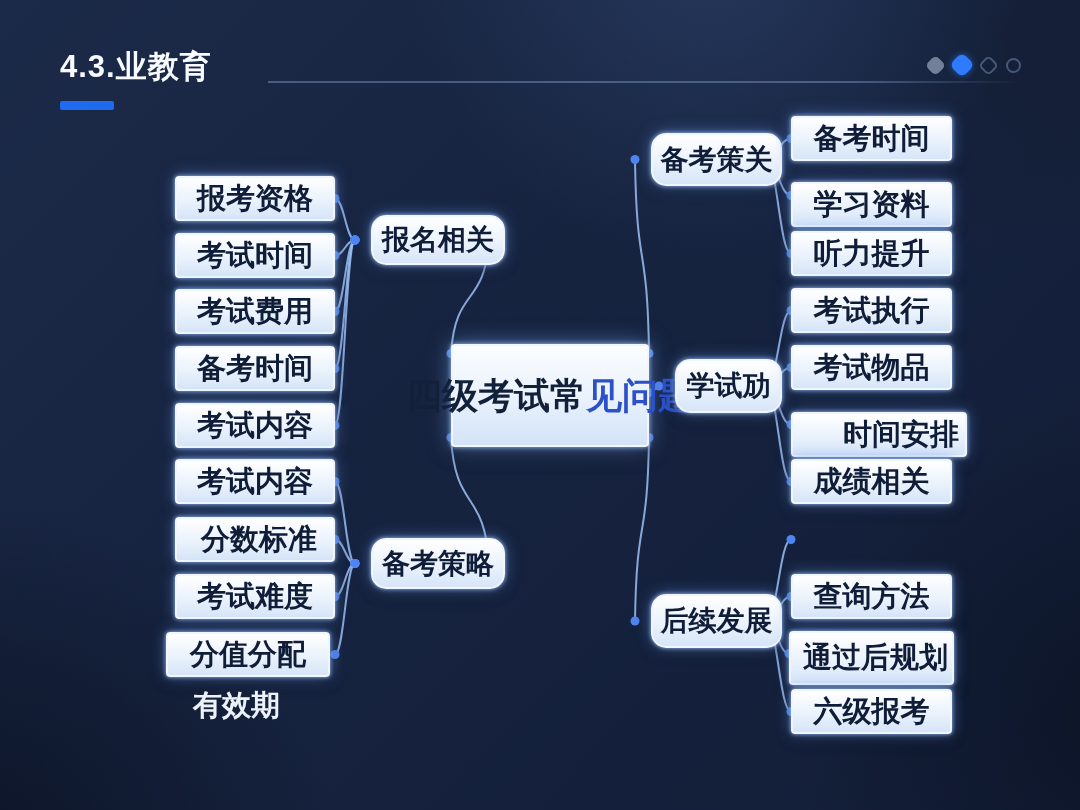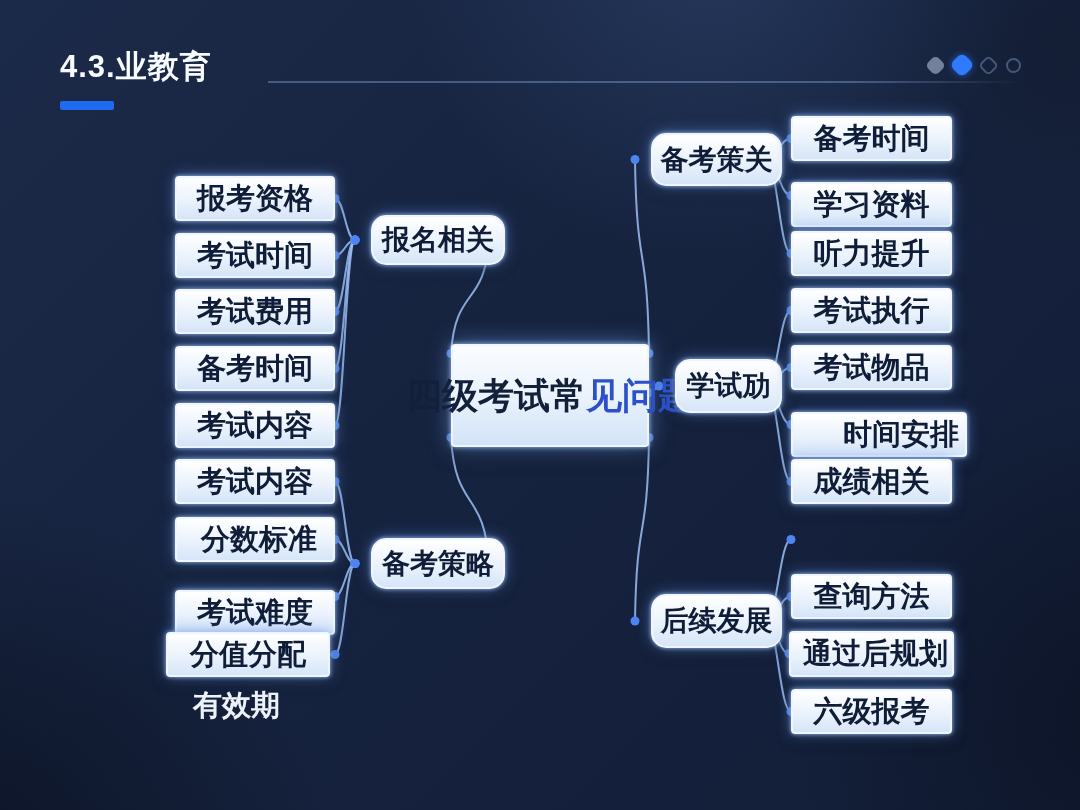--- a/index.html
+++ b/index.html
@@ -156,28 +156,28 @@
       <div class="node branch" style="left: 635px; top: 133px; width: 131px; height: 53px;">备考策关</div>
       <div class="node branch" style="left: 659px; top: 359px; width: 107px; height: 54px;">学试劢</div>
       <div class="node branch" style="left: 635px; top: 594px; width: 131px; height: 54px;">后续发展</div>
       <div class="node leaf" style="left: 175px; top: 176px; width: 160px; height: 45px;">报考资格</div>
       <div class="node leaf" style="left: 175px; top: 233px; width: 160px; height: 45px;">考试时间</div>
       <div class="node leaf" style="left: 175px; top: 289px; width: 160px; height: 45px;">考试费用</div>
       <div class="node leaf" style="left: 175px; top: 346px; width: 160px; height: 45px;">备考时间</div>
       <div class="node leaf" style="left: 175px; top: 403px; width: 160px; height: 45px;">考试内容</div>
       <div class="node leaf" style="left: 175px; top: 459px; width: 160px; height: 45px;">考试内容</div>
       <div class="node leaf" style="left: 175px; top: 517px; width: 160px; height: 45px; padding-left: 8px;">分数标准</div>
-      <div class="node leaf" style="left: 175px; top: 574px; width: 160px; height: 45px; margin-top: 16px;">考试难度</div>
+      <div class="node leaf" style="left: 175px; top: 574px; width: 160px; height: 45px;">考试难度</div>
       <div class="node leaf" style="left: 166px; top: 632px; width: 164px; height: 45px;">分值分配</div>
       <div class="node leaf" style="left: 791px; top: 116px; width: 161px; height: 45px;">备考时间</div>
       <div class="node leaf" style="left: 791px; top: 182px; width: 161px; height: 45px;">学习资料</div>
       <div class="node leaf" style="left: 791px; top: 231px; width: 161px; height: 45px;">听力提升</div>
       <div class="node leaf" style="left: 791px; top: 288px; width: 161px; height: 45px;">考试执行</div>
       <div class="node leaf" style="left: 791px; top: 345px; width: 161px; height: 45px;">考试物品</div>
       <div class="node leaf" style="left: 791px; top: 412px; width: 176px; height: 45px; padding-left: 44px;">时间安排</div>
       <div class="node leaf" style="left: 791px; top: 459px; width: 161px; height: 45px;">成绩相关</div>
       <div class="node leaf" style="left: 791px; top: 574px; width: 161px; height: 45px;">查询方法</div>
-      <div class="node leaf" style="left: 789px; top: 631px; width: 165px; height: 46px; padding-left: 8px;">通过后规划</div>
+      <div class="node leaf" style="left: 789px; top: 631px; width: 165px; height: 54px; padding-left: 8px;">通过后规划</div>
       <div class="node leaf" style="left: 791px; top: 689px; width: 161px; height: 45px;">六级报考</div>
     </div>
 
   <div class="floating-label" style="left: 193px; top: 686px;">有效期</div>
 </div>
 
 </body></html>

